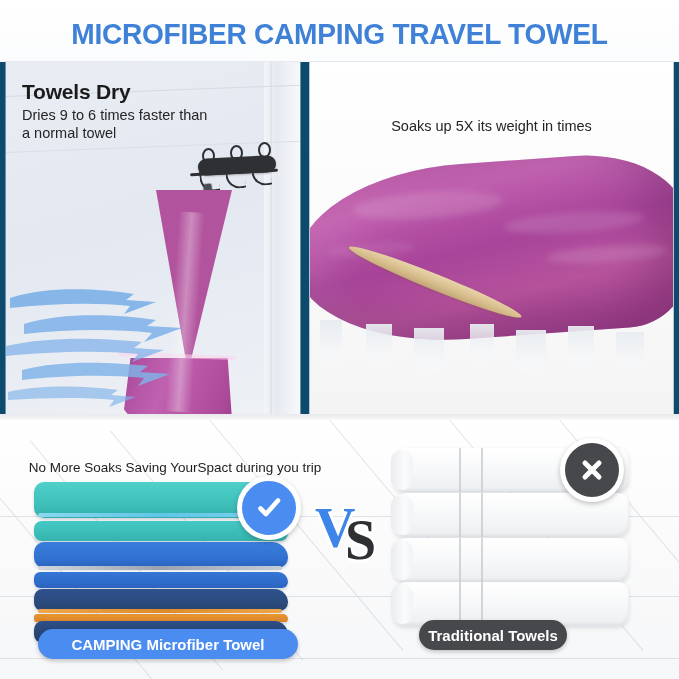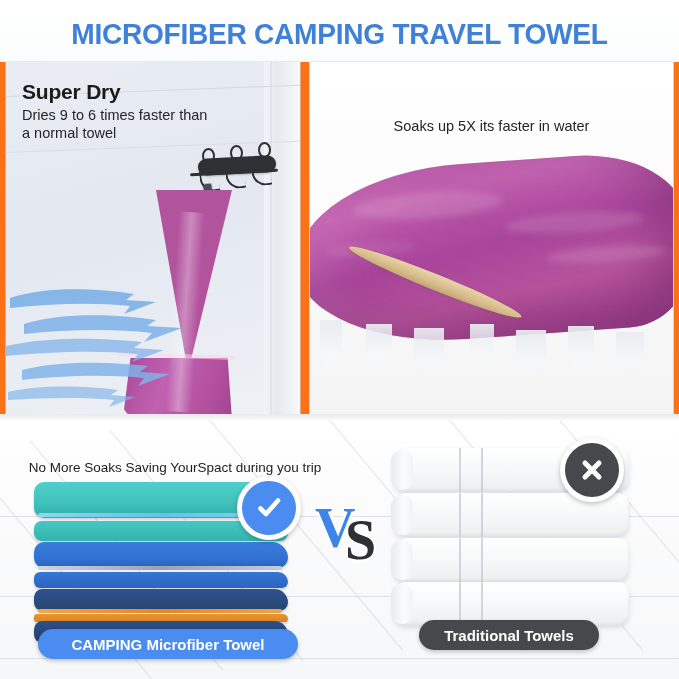--- a/index.html
+++ b/index.html
@@ -3,21 +3,21 @@
 <meta charset="utf-8">
 <style>
   html,body{margin:0;padding:0;}
   body{
     width:679px;height:679px;
     font-family:"Liberation Sans",sans-serif;
     background:#ffffff;
     overflow:hidden;
     position:relative;
   }
-  #root{position:relative;width:679px;height:679px;background:#f97316;}
+  #root{position:relative;width:679px;height:679px;background:#0c4a6e;}
 
   
   .header{
     position:absolute;left:0;top:0;width:679px;height:62px;
     background:linear-gradient(180deg,#ffffff 0%,#fbfcfd 100%);
   }
   .header-title{
     position:absolute;left:0;top:18px;width:679px;
     text-align:center;
     font-family:"Liberation Sans",sans-serif;
@@ -231,42 +231,42 @@
 
   
   .pill{
     position:absolute;height:30px;border-radius:16px;
     display:flex;align-items:center;justify-content:center;
     font-size:15px;font-weight:bold;color:#ffffff;
     box-shadow:0 2px 4px rgba(0,0,0,.22);
     white-space:nowrap;
   }
   .pill-blue{left:38px;top:209px;width:260px;background:#4a8cf0;}
-  .pill-dark{left:419px;top:200px;width:180px;background:#46484c;}
+  .pill-dark{left:419px;top:200px;width:148px;background:#46484c;}
 
   .divider-top{
     position:absolute;left:0;top:414px;width:679px;height:6px;
     background:linear-gradient(180deg,#e7e9ec 0%,#f8f9fa 100%);
   }
 </style>
 </head>
 <body>
 
 <div id="root">
 
   <div class="header">
     <div class="header-title">MICROFIBER CAMPING TRAVEL TOWEL</div>
   </div>
 
   <div class="panel-quickdry">
     <div class="qd-rightwall"></div>
     <div class="qd-wallline"></div>
     <div class="qd-wallline2"></div>
 
-    <div class="qd-title">Super Dry</div>
+    <div class="qd-title">Towels Dry</div>
     <div class="qd-sub">Dries 9 to 6 times faster than a normal towel</div>
 
     <div class="hook-rack">
       <div class="hook-plate"></div>
       <div class="hook-peg" style="left:20px;top:8px;"></div>
       <div class="hook-peg" style="left:48px;top:5px;"></div>
       <div class="hook-peg" style="left:76px;top:2px;"></div>
       <div class="hook-bar"></div>
       <div class="hook-curl" style="left:18px;top:30px;"></div>
       <div class="hook-curl" style="left:44px;top:27px;"></div>
@@ -286,21 +286,21 @@
           <path d="M18 44 C56 32, 110 34, 150 40 L141 46 L176 48 L138 62 L146 53 C104 48, 58 50, 18 54 Z" opacity="0.95"></path>
           <path d="M0 66 C44 56, 96 58, 136 62 L128 68 L158 70 L126 82 L132 74 C92 70, 42 72, 0 76 Z" opacity="0.8"></path>
           <path d="M16 90 C54 80, 104 82, 142 86 L134 92 L164 94 L132 106 L138 98 C98 94, 52 96, 16 100 Z" opacity="0.9"></path>
           <path d="M2 112 C36 104, 80 106, 112 110 L105 115 L130 117 L103 127 L108 120 C76 117, 36 118, 2 120 Z" opacity="0.7"></path>
         </g>
       </svg>
     </div>
   </div>
 
   <div class="panel-absorb">
-    <div class="ab-sub">Soaks up 5X its faster in water</div>
+    <div class="ab-sub">Soaks up 5X its weight in times</div>
 
     <div class="wet-towel">
       <div class="wet-fold" style="left:60px;top:26px;width:150px;height:26px;"></div>
       <div class="wet-fold" style="left:210px;top:56px;width:140px;height:20px;"></div>
       <div class="wet-fold" style="left:250px;top:92px;width:120px;height:16px;"></div>
       <div class="wet-fold" style="left:30px;top:72px;width:90px;height:14px;opacity:.6;"></div>
       <div class="wet-strap"></div>
     </div>
 
     <div class="drip" style="left:10px;top:258px;width:22px;height:52px;"></div>

